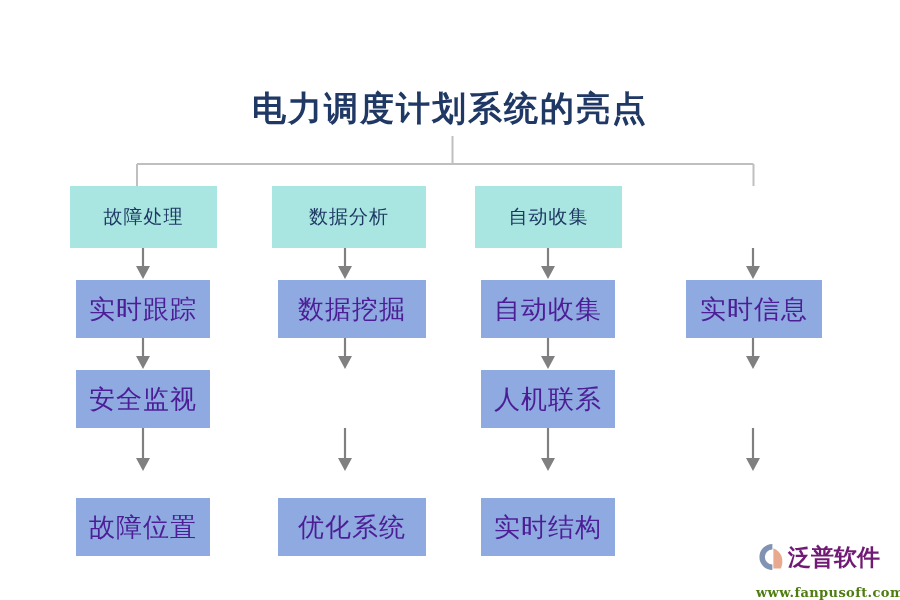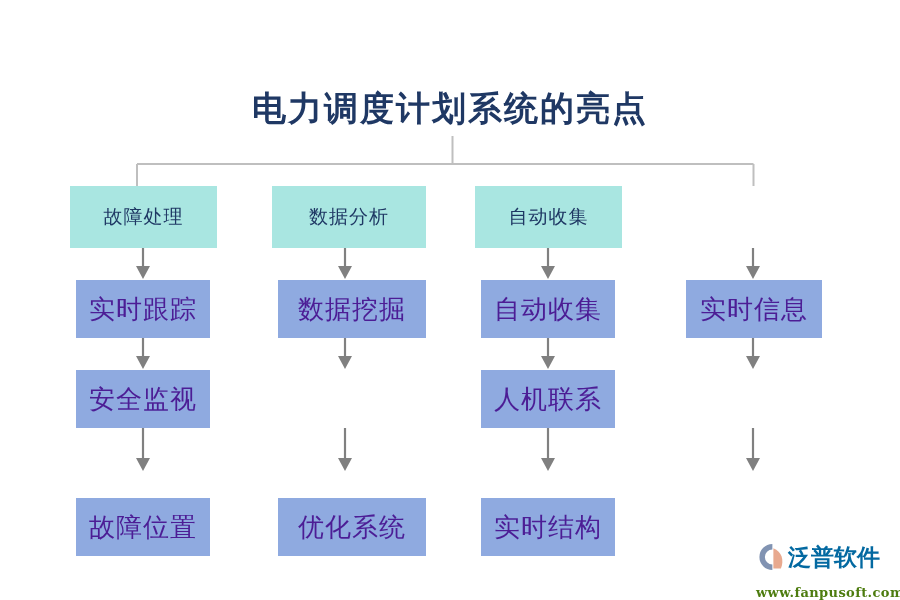--- a/index.html
+++ b/index.html
@@ -113,21 +113,21 @@
   }
   #logo-mark {
     width: 30px;
     height: 30px;
     flex: 0 0 30px;
   }
   #logo-word {
     font-family: "DejaVu Sans", "Liberation Sans", sans-serif;
     font-weight: bold;
     font-size: 23px;
-    color: #0369a1;
+    color: #701a75;
     letter-spacing: 0px;
     margin-left: 2px;
     line-height: 30px;
     white-space: nowrap;
   }
   #logo-url {
     font-family: "DejaVu Serif", "Liberation Serif", serif;
     font-weight: bold;
     font-size: 13px;
     color: #4d7c0f;

